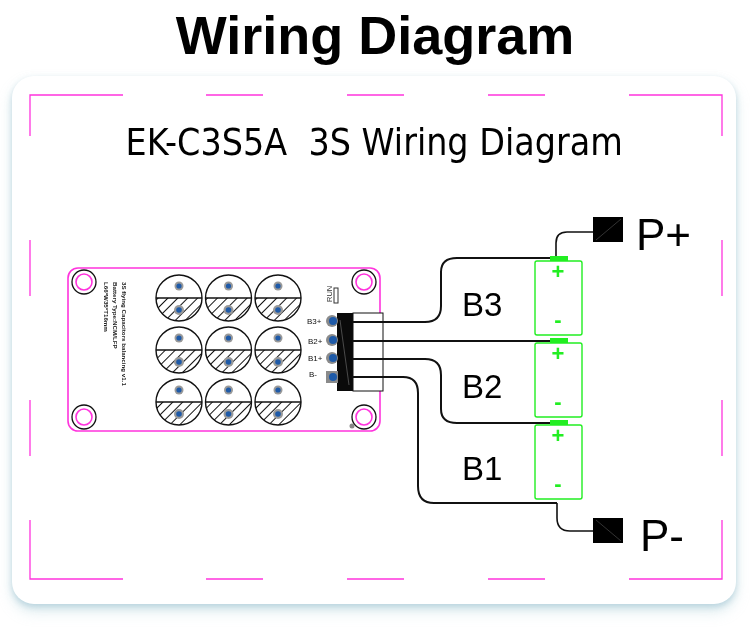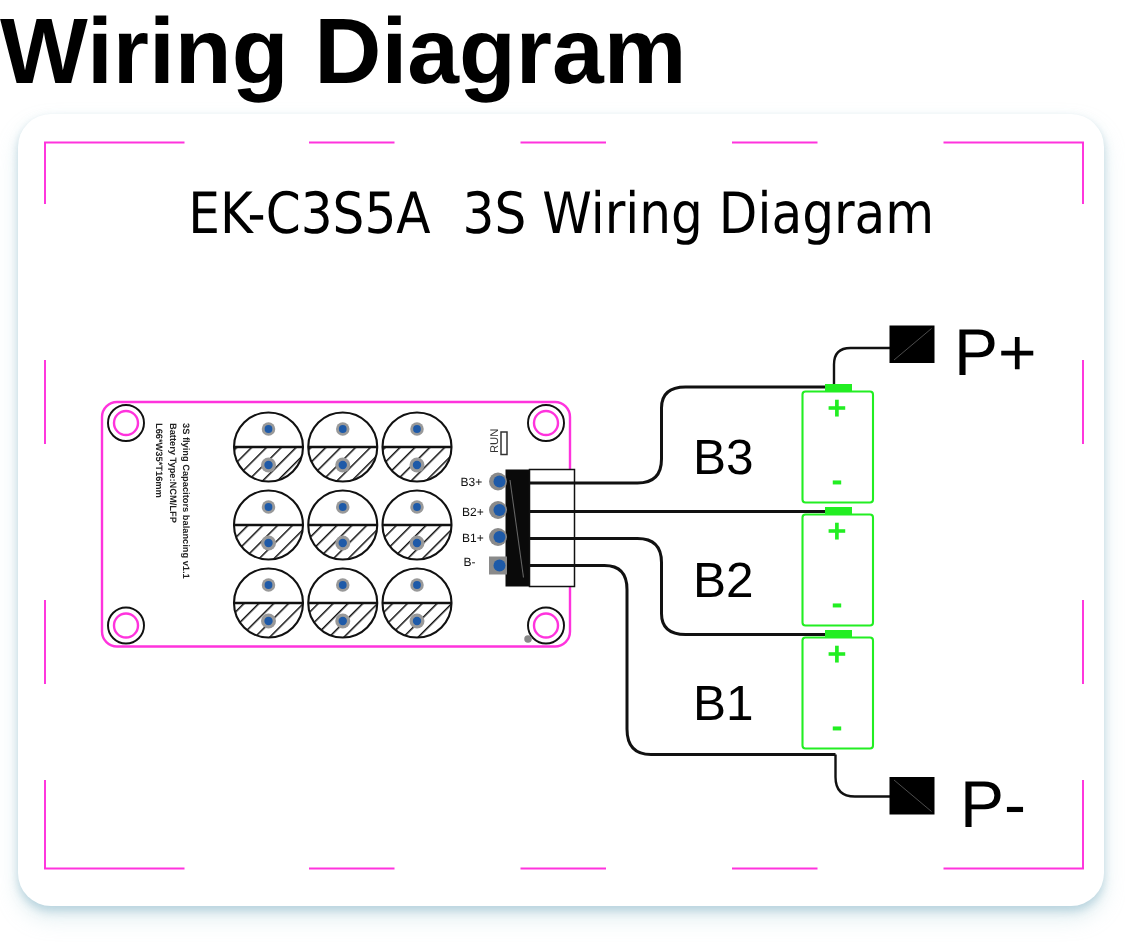--- a/index.html
+++ b/index.html
@@ -3,22 +3,22 @@
 <meta charset="utf-8">
 <style>
   html, body { margin: 0; padding: 0; }
   body {
     width: 750px; height: 630px; background: #ffffff;
     position: relative; overflow: hidden;
     font-family: "Liberation Sans", sans-serif;
   }
   .main-title {
     position: absolute; left: 0; top: 0; width: 750px; height: 72px;
-    text-align: left; font-family: "Liberation Sans", sans-serif;
-    font-weight: bold; font-size: 62px; line-height: 70px; color: #000;
+    text-align: center; font-family: "Liberation Sans", sans-serif;
+    font-weight: bold; font-size: 54px; line-height: 70px; color: #000;
     letter-spacing: 0px;
   }
   .card {
     position: absolute; left: 12px; top: 76px; width: 724px; height: 528px;
     background: #ffffff; border-radius: 22px;
     box-shadow: 0 3px 6px rgba(150,190,205,0.55), 0 8px 14px rgba(170,205,215,0.35);
   }
   .diagram-svg { position: absolute; left: 0; top: 0; width: 750px; height: 630px; }
   .sub-title {
     position: absolute; left: 0; top: 112px; width: 750px; text-align: center;

